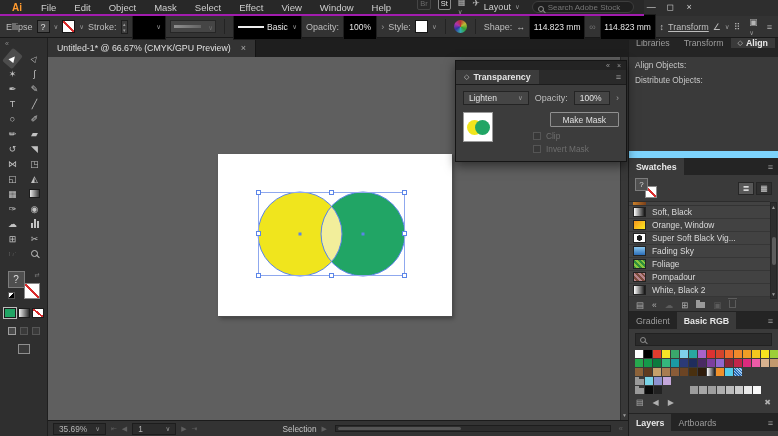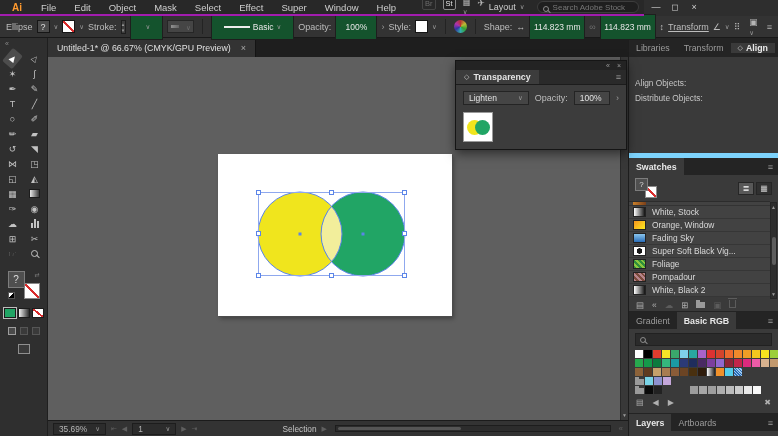--- a/index.html
+++ b/index.html
@@ -23,21 +23,21 @@
 .winbtns{display:flex}
 .winbtn{width:19px;text-align:center;color:#cfcfcf;font-size:9px;line-height:16px}
 
 .optionsbar{position:absolute;left:0;top:16px;width:778px;height:22px;background:#333;border-bottom:1px solid #191919;display:flex;align-items:center;padding:0 6px;gap:4px;z-index:8}
 .ob-label{color:#bdbdbd;font-size:9px;white-space:nowrap}
 .chev{color:#9a9a9a;font-size:6.5px}
 .swbox{width:13px;height:13px;border:1px solid #161616;background:#4a4a4a;color:#ddd;font-size:9px;text-align:center;line-height:12px;flex:none}
 .none-sw{background:#fff;position:relative}
 .none-sw::after{content:"";position:absolute;inset:0;background:linear-gradient(to top right,transparent 43%,#d92c2c 43%,#d92c2c 57%,transparent 57%)}
 .stepper{width:9px;height:14px;border:1px solid #1e1e1e;background:#3d3d3d;display:flex;flex-direction:column;align-items:center;justify-content:center;font-size:5px;color:#9a9a9a;line-height:6px}
-.ob-field{background:#14532d;border:1px solid #1e1e1e;height:26px;display:flex;align-items:center;justify-content:center;color:#e6e6e6;font-size:8.5px;padding:0 12px;gap:3px;white-space:nowrap}
+.ob-field{background:#000000;border:1px solid #1e1e1e;height:26px;display:flex;align-items:center;justify-content:center;color:#e6e6e6;font-size:8.5px;padding:0 4px;gap:3px;white-space:nowrap}
 .profile-dd{width:60px;height:13px;background:#454545;border:1px solid #262626;position:relative}
 .profile-dd::before{content:"";position:absolute;left:3px;top:4px;right:14px;bottom:4px;background:linear-gradient(90deg,#909090,#636363)}
 .profile-dd .chev{position:absolute;right:2px;top:3px;color:#6d6d6d}
 .linesw{width:26px;height:2px;background:#ececec}
 .sep{width:1px;height:15px;background:#232323;margin:0 4px;flex:none}
 .colorwheel{width:13px;height:13px;border-radius:50%;background:conic-gradient(#d33,#dd3,#3b3,#3cc,#33b,#c3c,#d33);opacity:.8;flex:none}
 .ob-right{margin-left:auto;display:flex;align-items:center;gap:9px;color:#b5b5b5;font-size:9px}
 .dimtext{color:#6d6d6d}
 
 .tabbar{position:absolute;left:48px;top:38px;width:580px;height:19px;background:#1e1e1e;display:flex;z-index:2}
@@ -105,25 +105,25 @@
 .tp-row2{display:flex;margin-top:7px;gap:6px}
 .tp-thumb{width:30px;height:30px;background:#fff;border:1px solid #9a9a9a;position:relative;flex:none}
 .tp-thumb i{position:absolute;width:15px;height:15px;border-radius:50%;top:7px}
 .tp-right{flex:1;display:flex;flex-direction:column;align-items:flex-end;gap:4px}
 .makemask{border:1px solid #909090;background:#434343;color:#e0e0e0;font-size:8.5px;height:15px;padding:0 12px;display:flex;align-items:center;border-radius:1px}
 .cbcol{width:86px;display:flex;flex-direction:column;gap:3px}
 .cb-row{display:flex;align-items:center;gap:5px;color:#6e6e6e;font-size:8.3px}
 .cb{width:8px;height:8px;border:1px solid #555;background:#383838;flex:none}
 
 .dock{position:absolute;left:628px;top:38px;width:150px;height:398px;background:#3a3a3a;border-left:1px solid #1d1d1d;z-index:4}
-.dock-tabs{height:19px;background:#242424;display:flex;align-items:center}
+.dock-tabs{height:19px;background:#242424;display:flex;align-items:flex-start}
 .dtab{display:flex;align-items:center;padding:0 7px;font-size:8.8px;color:#9c9c9c;gap:3px}
 .dtab.active{background:#3a3a3a;color:#e8e8e8;font-weight:bold}
 .dmenu{margin-left:auto;color:#9a9a9a;padding:0 5px;font-size:9px;display:flex;align-items:center}
-.align-body{height:101px;border-bottom:5px solid #7dd3fc;padding:20px 6px;position:relative}
+.align-body{height:101px;border-bottom:7px solid #7dd3fc;padding:2px 6px;position:relative}
 .sec-label{font-size:8.3px;color:#c6c6c6;margin:1px 0 2px}
 .ic-row{display:flex;gap:7px;margin-bottom:3px;align-items:center}
 .spacing-flex{display:flex;align-items:flex-start}
 .spacing-right{margin-left:auto;text-align:left}
 .sp-label{font-size:8.3px;color:#c6c6c6;margin:1px 0 2px}
 .spacing-ctrl{display:flex;align-items:center;gap:5px}
 .stepper-dim{color:#5a5a5a;font-size:8px;display:flex;gap:3px;align-items:center;border:1px solid #2e2e2e;height:13px;padding:0 3px}
 .alignto-ic{display:flex;align-items:center;gap:3px;margin-top:1px}
 .ab-ic{width:11px;height:9px;border:1px solid #b5b5b5;position:relative}
 .ab-ic::before{content:"";position:absolute;inset:2px;border:1px dotted #8a8a8a}
@@ -168,21 +168,21 @@
 .lay-tabs{height:17px;background:#242424;display:flex;align-items:stretch}
 .lay-body{height:5px;background:#3a3a3a}
 </style>
 </head>
 <body>
 
 <div id="app">
 
   <div class="menubar">
     <span class="logo">Ai</span>
-    <span><span class="menu-item">File</span><span class="menu-item">Edit</span><span class="menu-item">Object</span><span class="menu-item">Mask</span><span class="menu-item">Select</span><span class="menu-item">Effect</span><span class="menu-item">Super</span><span class="menu-item">Window</span><span class="menu-item">Help</span></span>
+    <span><span class="menu-item">File</span><span class="menu-item">Edit</span><span class="menu-item">Object</span><span class="menu-item">Mask</span><span class="menu-item">Select</span><span class="menu-item">Effect</span><span class="menu-item">View</span><span class="menu-item">Window</span><span class="menu-item">Help</span></span>
     <span class="mb-icons">
       <span class="mini-badge br">Br</span>
       <span class="mini-badge st">St</span>
       <span class="ws"><span>▦</span> <span class="chev">∨</span></span>
       <span class="share">✈</span>
     </span>
     <span class="mb-right">
       <span class="layout">
           <span>Layout</span>
           <span class="chev">∨</span>
@@ -423,20 +423,33 @@
         <span class="dd" style="width:40px">
             <span>100%</span>
           </span>
         <span class="chev" style="font-size:9px">›</span>
       </div>
       <div class="tp-row2">
         <span class="tp-thumb">
           <i style="left: 3px; background: rgb(240, 229, 29);"></i>
           <i style="left: 11px; background: rgb(33, 165, 101);"></i>
         </span>
+        <span class="tp-right">
+          <span class="makemask">Make Mask</span>
+          <span class="cbcol">
+            <span class="cb-row">
+                <i class="cb"></i>
+                <span>Clip</span>
+              </span>
+            <span class="cb-row">
+                <i class="cb"></i>
+                <span>Invert Mask</span>
+              </span>
+          </span>
+        </span>
       </div>
     </div>
   </div>
 
   <div class="dock">
 
     <div class="dock-tabs">
       <span class="dtab">Libraries</span>
       <span class="dtab">Transform</span>
       <span class="dtab active">
@@ -467,33 +480,33 @@
           <span class="vbtn active">≣</span>
           <span class="vbtn">▦</span>
         </span>
       </div>
       <div class="sw-list">
           <div class="sw-partial">
             <i style="background: linear-gradient(90deg, rgb(200, 127, 42), rgb(122, 63, 26));"></i>
           </div>
           <div class="sw-row">
             <span class="sw-thumb" style="background: linear-gradient(90deg, rgb(255, 255, 255), rgb(17, 17, 17));"></span>
-            <span>White, Stock</span>
+            <span>Soft, Black</span>
           </div>
           <div class="sw-row">
             <span class="sw-thumb" style="background: linear-gradient(135deg, rgb(247, 148, 29), rgb(249, 234, 31));"></span>
             <span>Orange, Window</span>
           </div>
           <div class="sw-row">
+            <span class="sw-thumb" style="background: radial-gradient(circle, rgb(26, 26, 26) 0px, rgb(26, 26, 26) 38%, rgb(255, 255, 255) 42%);"></span>
+            <span>Super Soft Black Vig...</span>
+          </div>
+          <div class="sw-row">
             <span class="sw-thumb" style="background: linear-gradient(rgb(138, 198, 238), rgb(42, 109, 184));"></span>
             <span>Fading Sky</span>
-          </div>
-          <div class="sw-row">
-            <span class="sw-thumb" style="background: radial-gradient(circle, rgb(26, 26, 26) 0px, rgb(26, 26, 26) 38%, rgb(255, 255, 255) 42%);"></span>
-            <span>Super Soft Black Vig...</span>
           </div>
           <div class="sw-row">
             <span class="sw-thumb" style="background: repeating-linear-gradient(45deg, rgb(47, 143, 60) 0px, rgb(47, 143, 60) 2px, rgb(140, 198, 63) 2px, rgb(140, 198, 63) 4px);"></span>
             <span>Foliage</span>
           </div>
           <div class="sw-row">
             <span class="sw-thumb" style="background: repeating-linear-gradient(45deg, rgb(181, 131, 138) 0px, rgb(181, 131, 138) 2px, rgb(122, 74, 58) 2px, rgb(122, 74, 58) 4px);"></span>
             <span>Pompadour</span>
           </div>
           <div class="sw-row">

